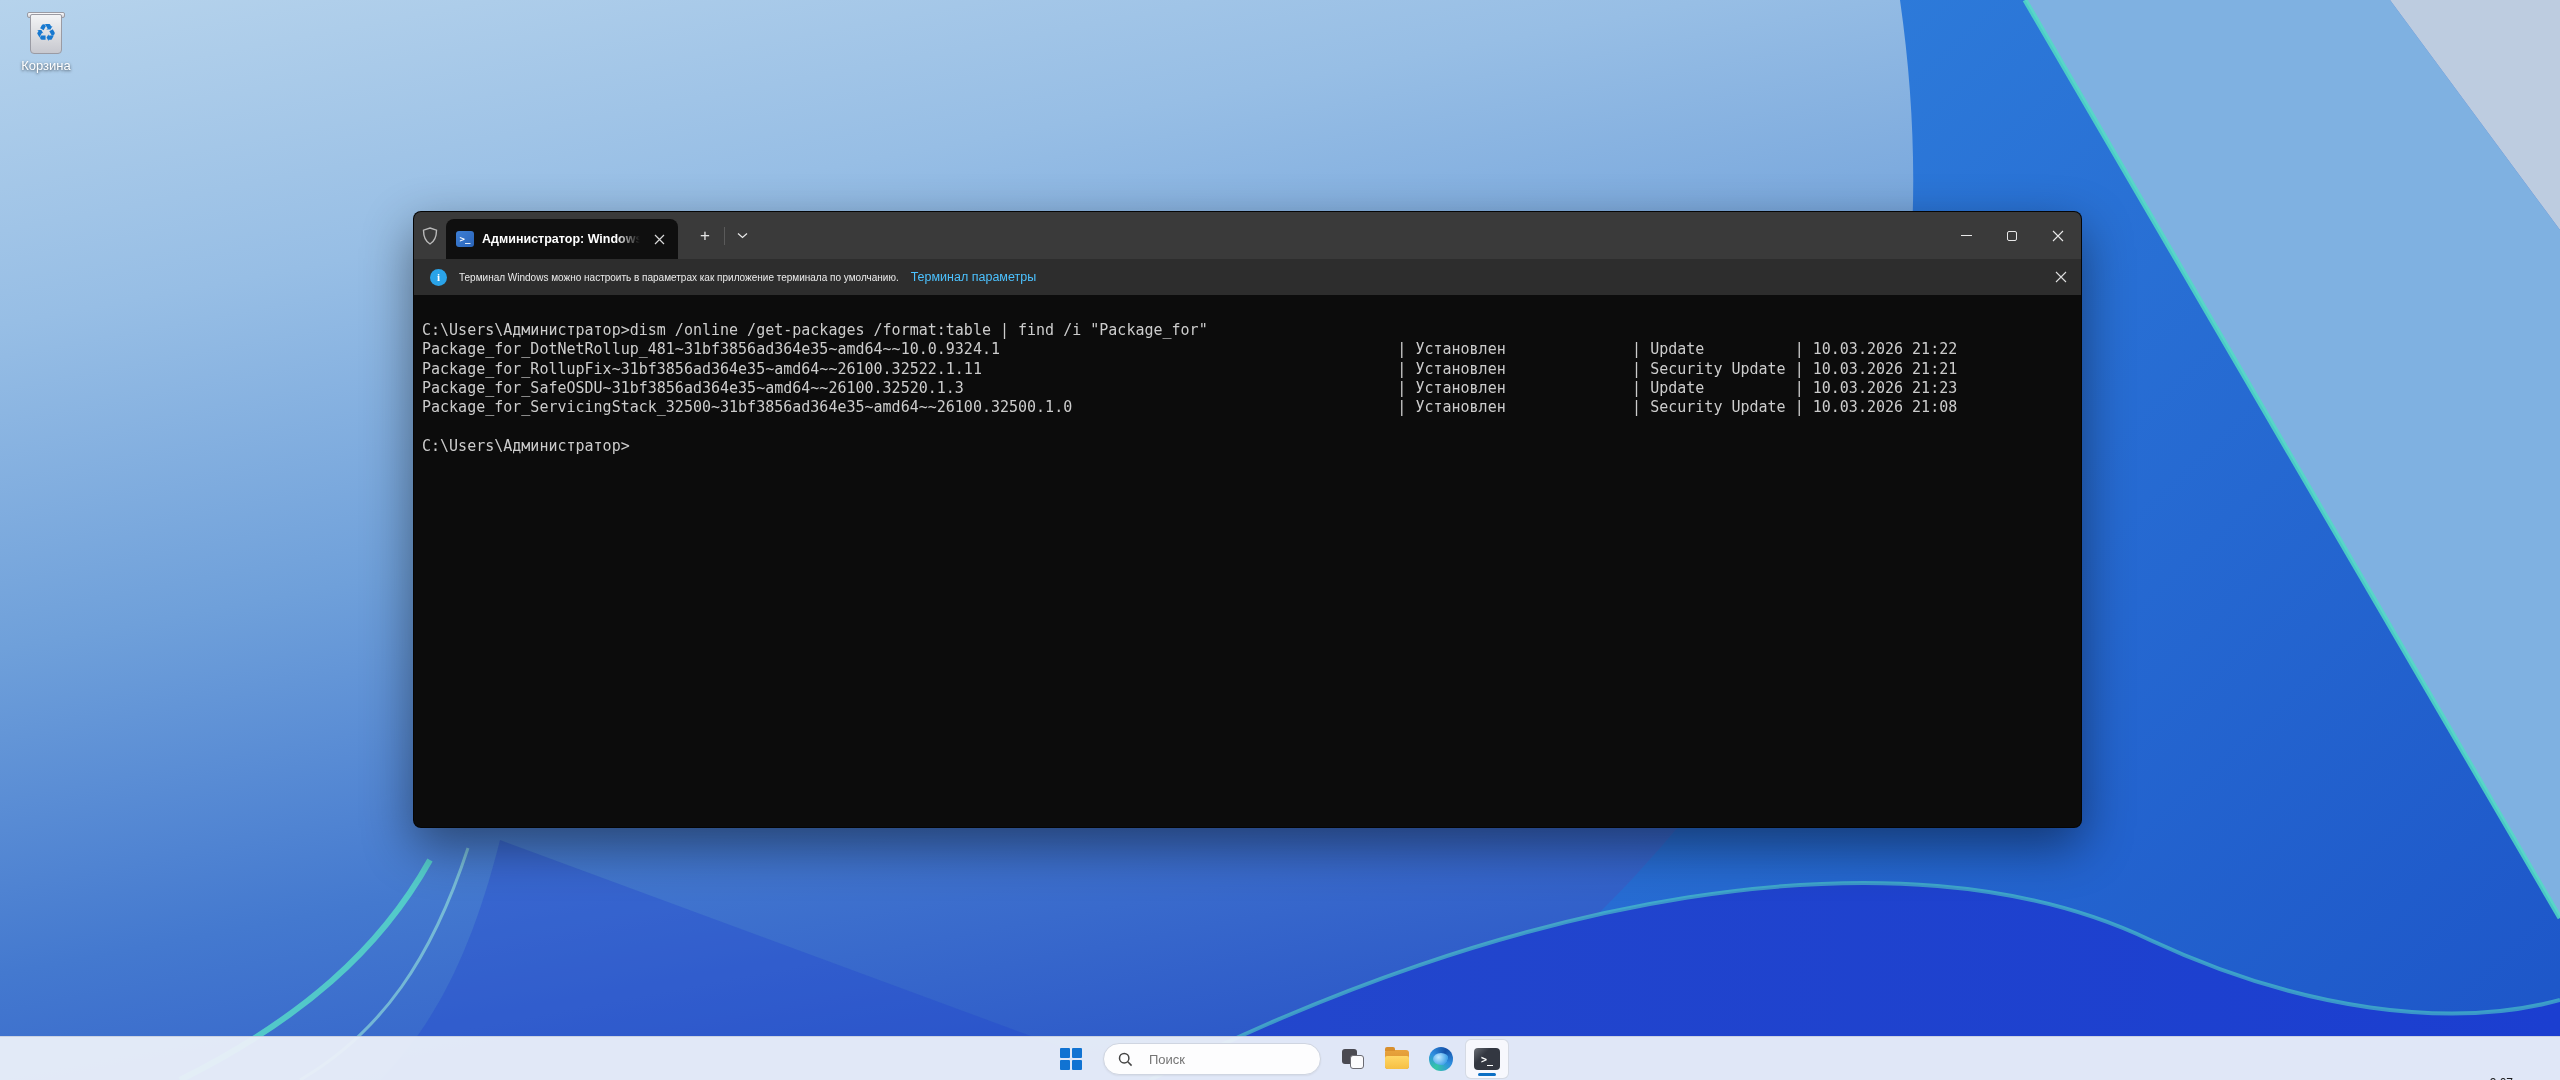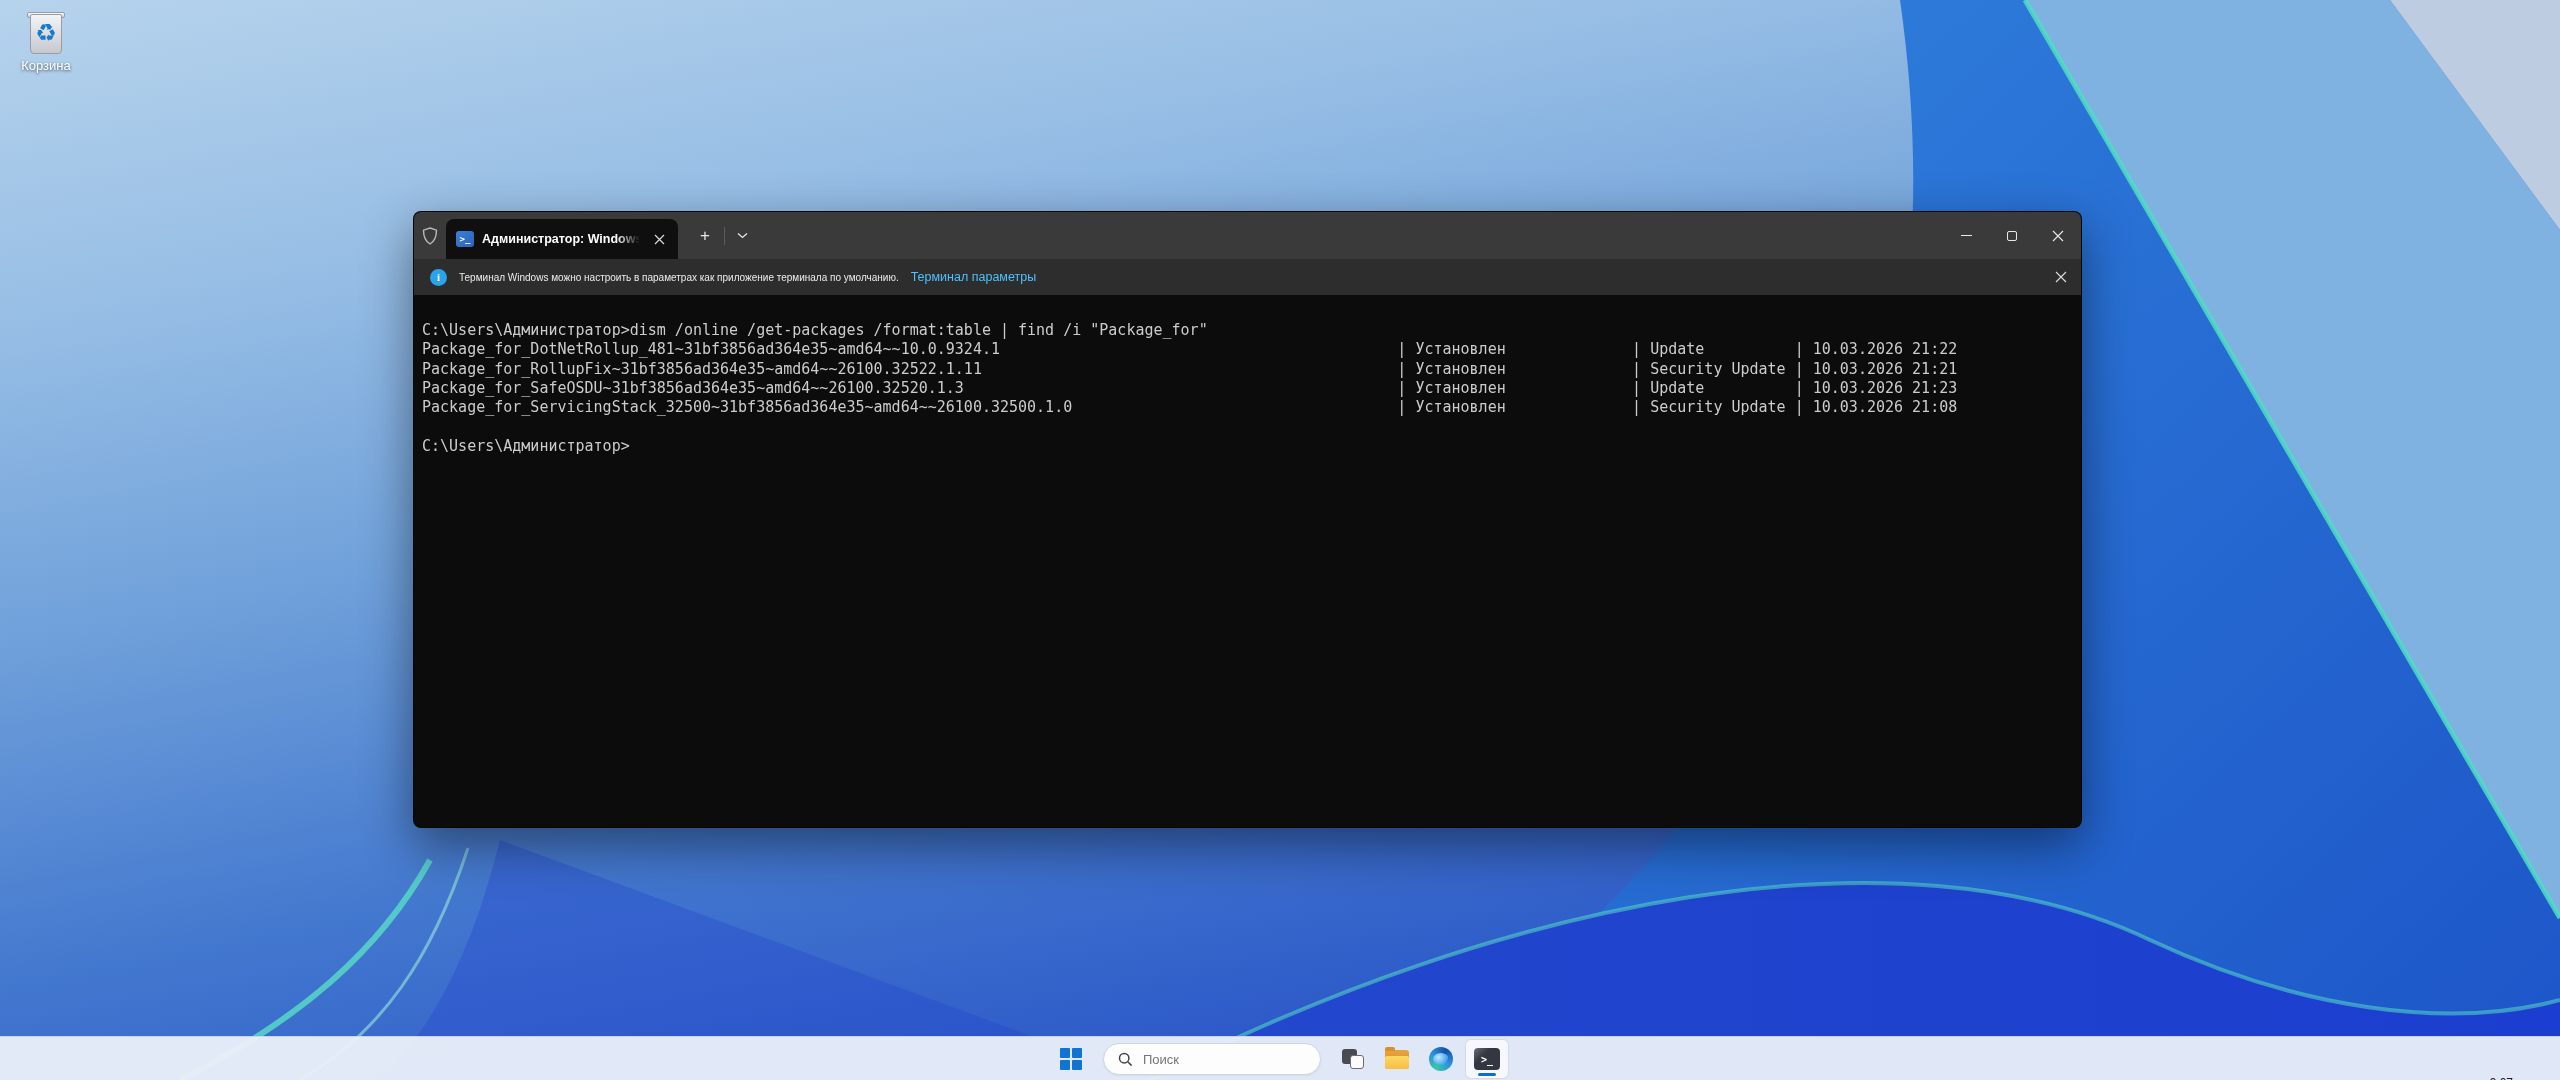--- a/index.html
+++ b/index.html
@@ -42,21 +42,21 @@
   .tline { white-space:pre; }
   .tline.blank { height:19.3px; }
 
   
   .taskbar { position:absolute; left:0; bottom:0; width:2560px; height:44px; background:rgba(235,240,249,0.95); border-top:1px solid rgba(160,170,190,.35); }
   .tb-center { position:absolute; left:50%; top:0; height:44px; transform:translateX(-50%); display:flex; align-items:center; gap:4px; }
   .tb-tile { width:40px; height:40px; border-radius:6px; display:flex; align-items:center; justify-content:center; position:relative; }
   .start-logo { width:22px; height:22px; display:grid; grid-template-columns:10px 10px; grid-template-rows:10px 10px; gap:2px; }
   .start-logo i { background:#1173d2; border-radius:1px; }
   .search-pill { width:218px; height:32px; background:#fdfdfe; border:1px solid #cfd5e1; border-radius:16px; display:flex; align-items:center; padding:0 14px; gap:10px; box-shadow:0 1px 2px rgba(0,0,0,.06); }
-  .search-pill input { border:none; outline:none; background:transparent; font-size:13px; color:#3a3a3a; width:150px; font-family:"Liberation Sans",sans-serif; }
+  .search-pill input { border:none; outline:none; background:transparent; font-size:13px; color:#3a3a3a; width:150px; font-family:"Liberation Sans",sans-serif;margin-left:6px; }
   .taskview-ico { position:relative; width:22px; height:20px; }
   .taskview-back { position:absolute; left:0; top:0; width:15px; height:15px; background:#4a4a52; border-radius:3px; }
   .taskview-front { position:absolute; right:0; bottom:0; width:14px; height:14px; background:#fbfbfd; border:1.5px solid #6b6b73; border-radius:3px; }
   .folder-ico { position:relative; width:24px; height:19px; }
   .folder-back { position:absolute; inset:0; background:linear-gradient(180deg,#e8a33c,#d88f2e); border-radius:2px 3px 3px 3px; }
   .folder-back:before { content:""; position:absolute; left:0; top:-3px; width:10px; height:4px; background:#d88f2e; border-radius:2px 2px 0 0; }
   .folder-front { position:absolute; left:0; bottom:0; width:24px; height:13px; background:linear-gradient(180deg,#ffd766,#f6bf43); border-radius:2px 2px 3px 3px; }
   .edge-ico { width:24px; height:24px; border-radius:50%; background:conic-gradient(from 210deg,#35c7a6,#2f8fe0,#1450a8,#2f8fe0,#35c7a6); position:relative; overflow:hidden; }
   .edge-ico:before { content:""; position:absolute; left:4px; top:6px; width:16px; height:12px; border-radius:50% 50% 0 50%; background:radial-gradient(circle at 35% 35%, #bfe8ff, #3ea0e8 70%, transparent 72%); }
   .tb-tile.active { background:rgba(255,255,255,.72); border:1px solid rgba(150,160,180,.35); width:44px; height:40px; }

